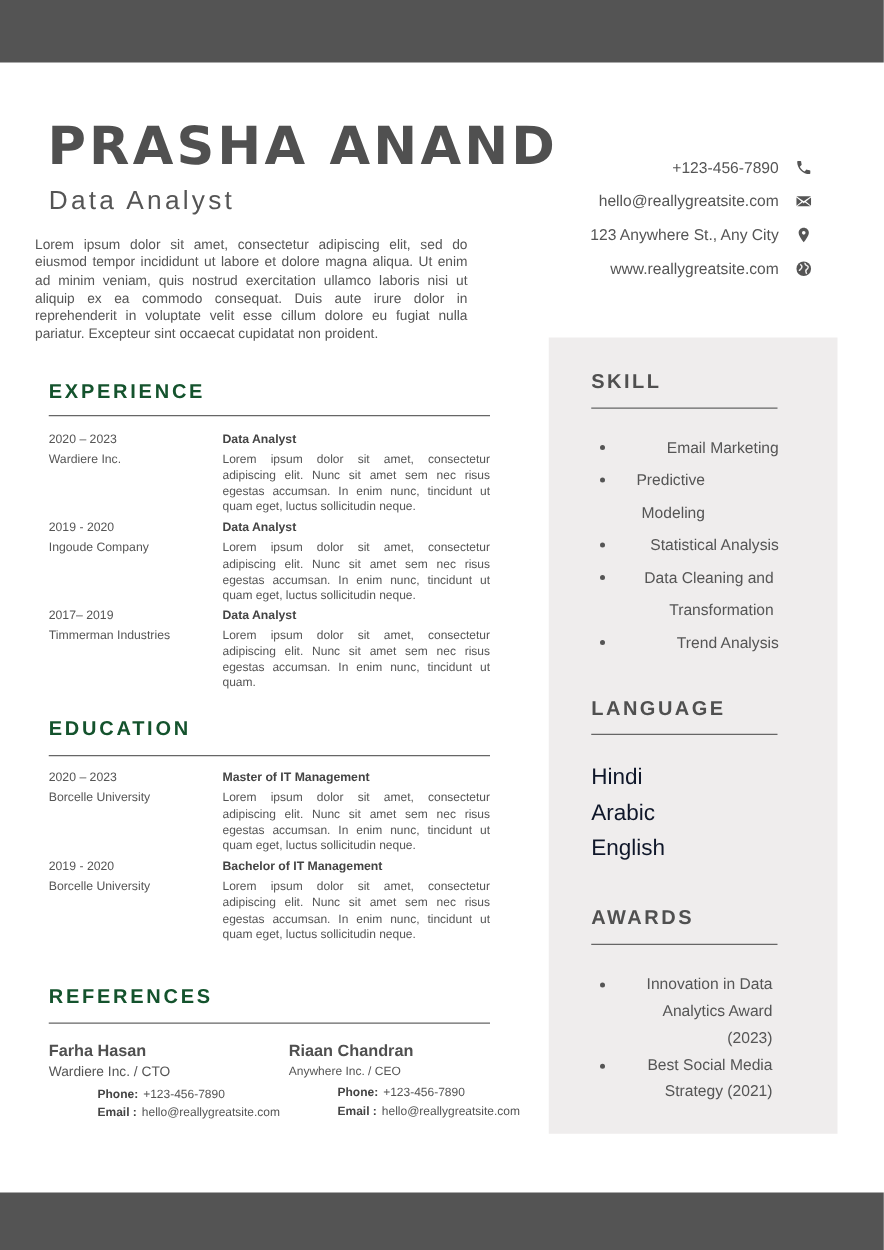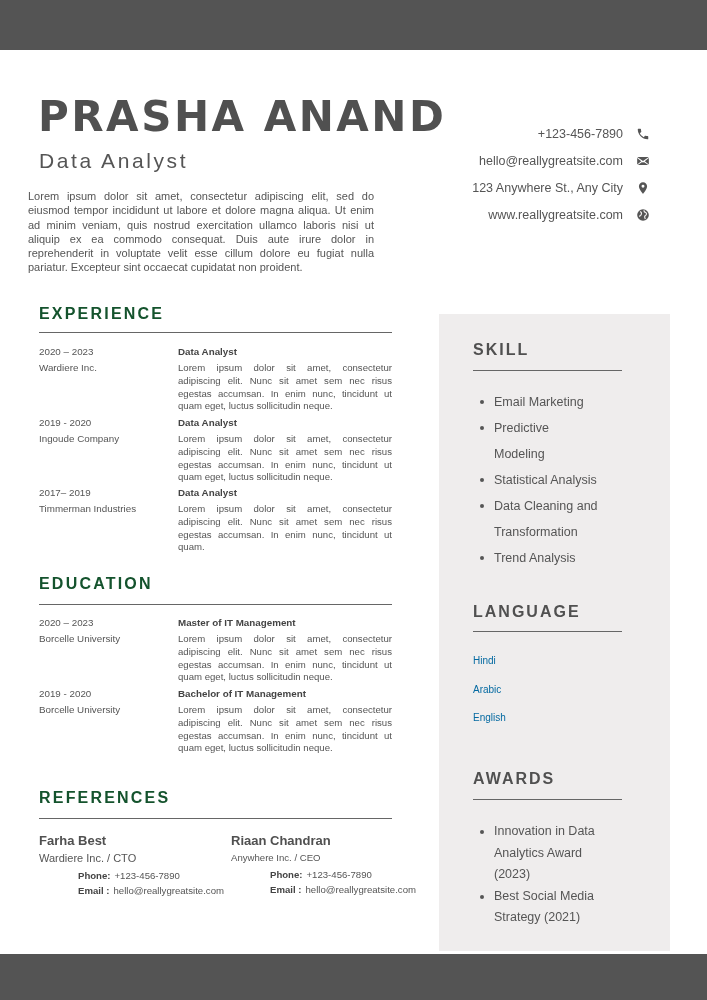--- a/index.html
+++ b/index.html
@@ -28,31 +28,31 @@
   .entry .org { position: absolute; left: 0; top: 16px; font-size: 9.8px; color: #555; }
   .entry .role { position: absolute; left: 139px; top: 0; font-size: 9.8px; font-weight: bold; color: #444; }
   .entry .desc { position: absolute; left: 139px; top: 16px; width: 214px; font-size: 9.6px; line-height: 12.8px; text-align: justify; color: #555; }
 
   .ref { position: absolute; top: 834px; }
   .ref .rname { font-size: 13px; font-weight: bold; color: #505050; line-height: 1; }
   .ref .rpos { font-size: 11px; color: #555; margin-top: 5px; }
   .ref .rline { font-size: 9.6px; color: #555; margin-top: 6px; }
   .ref .rline b { color: #444; margin-right: 4px; padding-left: 39px; }
 
-  .panel { position: absolute; left: 439px; top: 270px; width: 231px; height: 637px; background: #efeded; margin-top: 44px; }
+  .panel { position: absolute; left: 439px; top: 270px; width: 231px; height: 637px; background: #efeded; }
   .p-h { position: absolute; left: 34px; font-size: 16px; font-weight: bold; letter-spacing: 2px; color: #505050; line-height: 1; }
   .p-rule { position: absolute; left: 34px; width: 149px; height: 1px; background: #666; }
-  .p-list { position: absolute; left: 34px; width: 160px; margin: 0; padding: 0; list-style: none; }
+  .p-list { position: absolute; left: 34px; width: 160px; margin: 0; padding: 0; list-style: none; text-align: right; }
   .p-list li { position: relative; padding-left: 21px; font-size: 12.5px; color: #555; }
   .p-list li::before { content: ""; position: absolute; left: 7px; width: 4px; height: 4px; border-radius: 50%; background: #555; }
   .skills li { line-height: 26px; }
   .skills li::before { top: 11px; }
   .awards li { line-height: 21.5px; }
   .awards li::before { top: 9px; }
-  .lang { position: absolute; left: 34px; font-size: 10px; color: #0369a1; line-height: 1; }
+  .lang { position: absolute; left: 34px; font-size: 18px; color: #0f172a; line-height: 1; }
 </style>
 </head>
 <body>
 
 <div class="bar bar-top"></div>
 
 <h1 class="name" style="margin:0">PRASHA ANAND</h1>
 <div class="title">Data Analyst</div>
 <p class="summary" style="margin:0">Lorem ipsum dolor sit amet, consectetur adipiscing elit, sed do eiusmod tempor incididunt ut labore et dolore magna aliqua. Ut enim ad minim veniam, quis nostrud exercitation ullamco laboris nisi ut aliquip ex ea commodo consequat. Duis aute irure dolor in reprehenderit in voluptate velit esse cillum dolore eu fugiat nulla pariatur. Excepteur sint occaecat cupidatat non proident.</p>
 
@@ -129,21 +129,21 @@
   <div class="date">2019 - 2020</div>
   <div class="org">Borcelle University</div>
   <div class="role">Bachelor of IT Management</div>
   <div class="desc">Lorem ipsum dolor sit amet, consectetur adipiscing elit. Nunc sit amet sem nec risus egestas accumsan. In enim nunc, tincidunt ut quam eget, luctus sollicitudin neque.</div>
 </div>
 
 <div class="sec-h" style="top:790px">REFERENCES</div>
 <div class="rule" style="top:818px"></div>
 
 <div class="ref" style="left:39px">
-  <div class="rname">Farha Best</div>
+  <div class="rname">Farha Hasan</div>
   <div class="rpos">Wardiere Inc. / CTO</div>
   <div class="rline"><b>Phone:</b><span>+123-456-7890</span></div>
   <div class="rline" style="margin-top:4px"><b>Email :</b><span>hello@reallygreatsite.com</span></div>
 </div>
 <div class="ref" style="left:231px">
   <div class="rname">Riaan Chandran</div>
   <div class="rpos" style="font-size:9.6px">Anywhere Inc. / CEO</div>
   <div class="rline"><b>Phone:</b><span>+123-456-7890</span></div>
   <div class="rline" style="margin-top:4px"><b>Email :</b><span>hello@reallygreatsite.com</span></div>
 </div>

